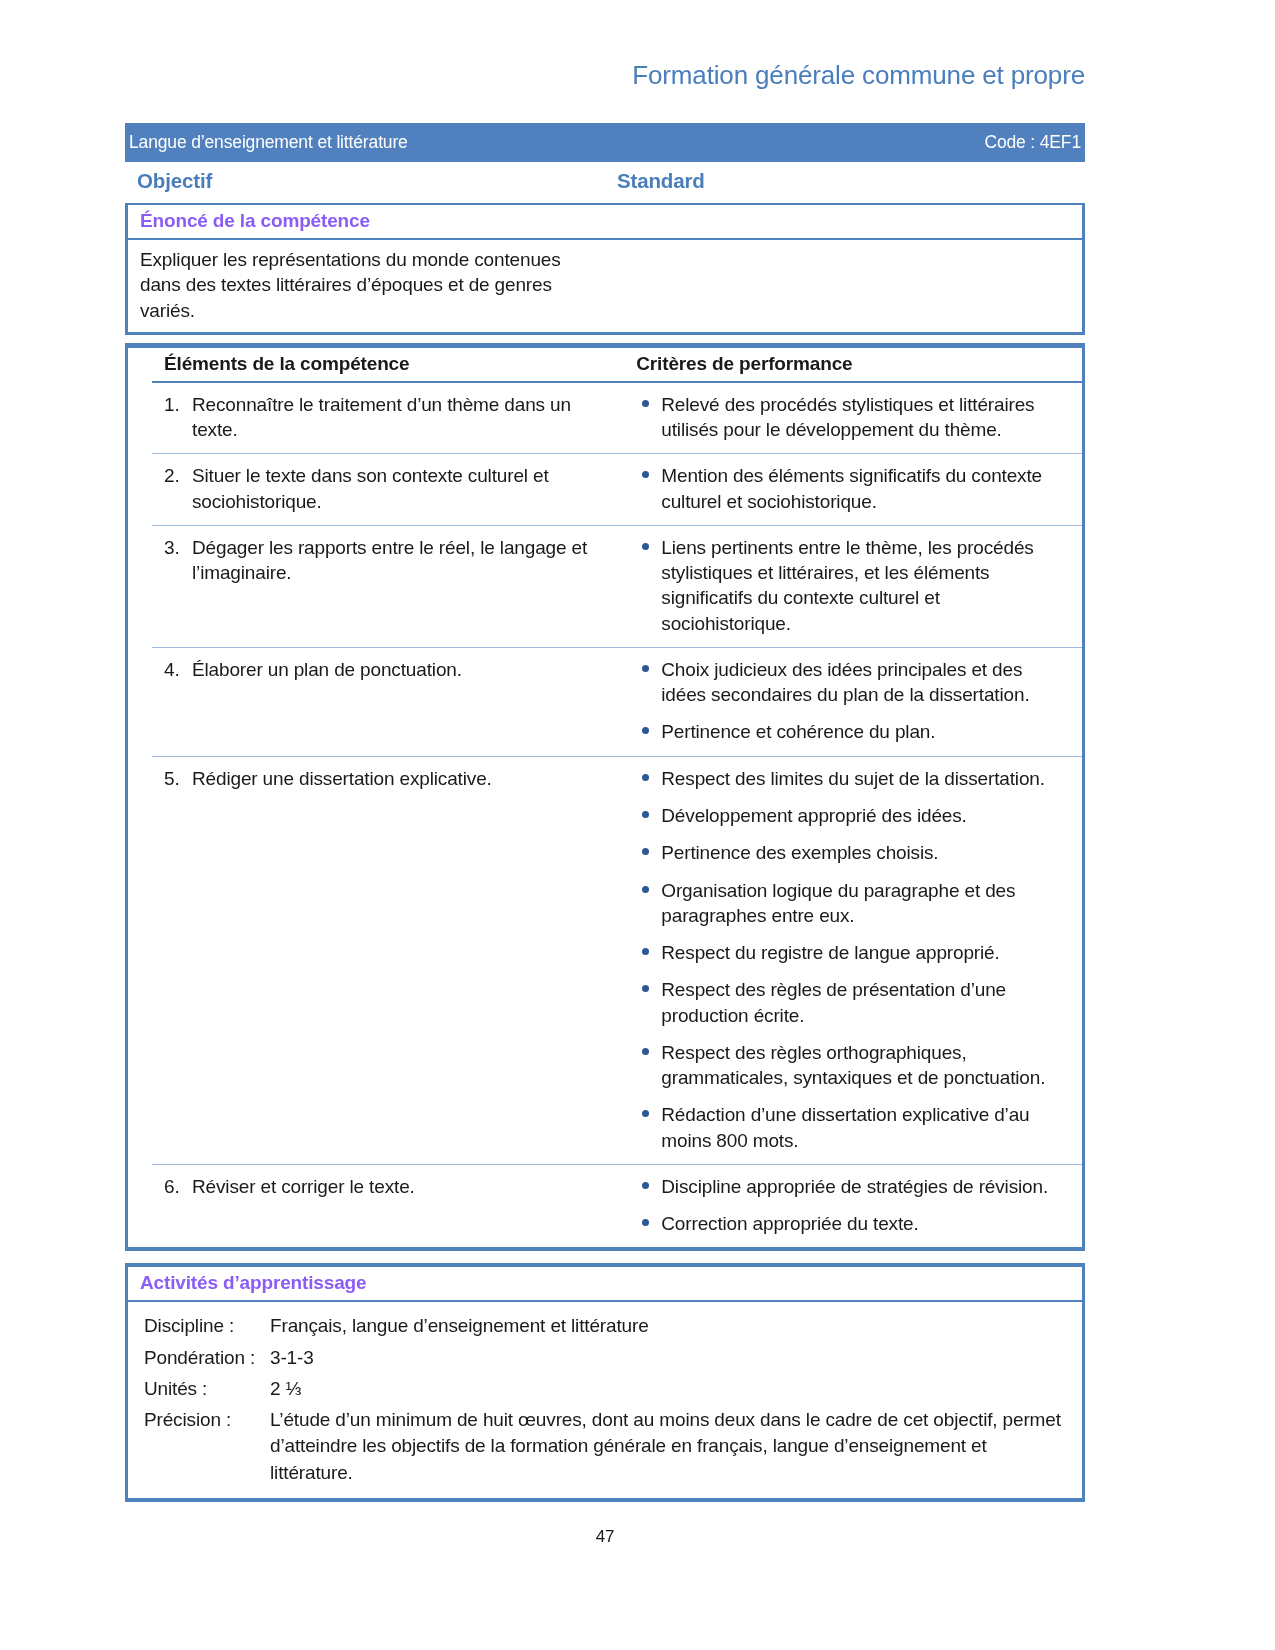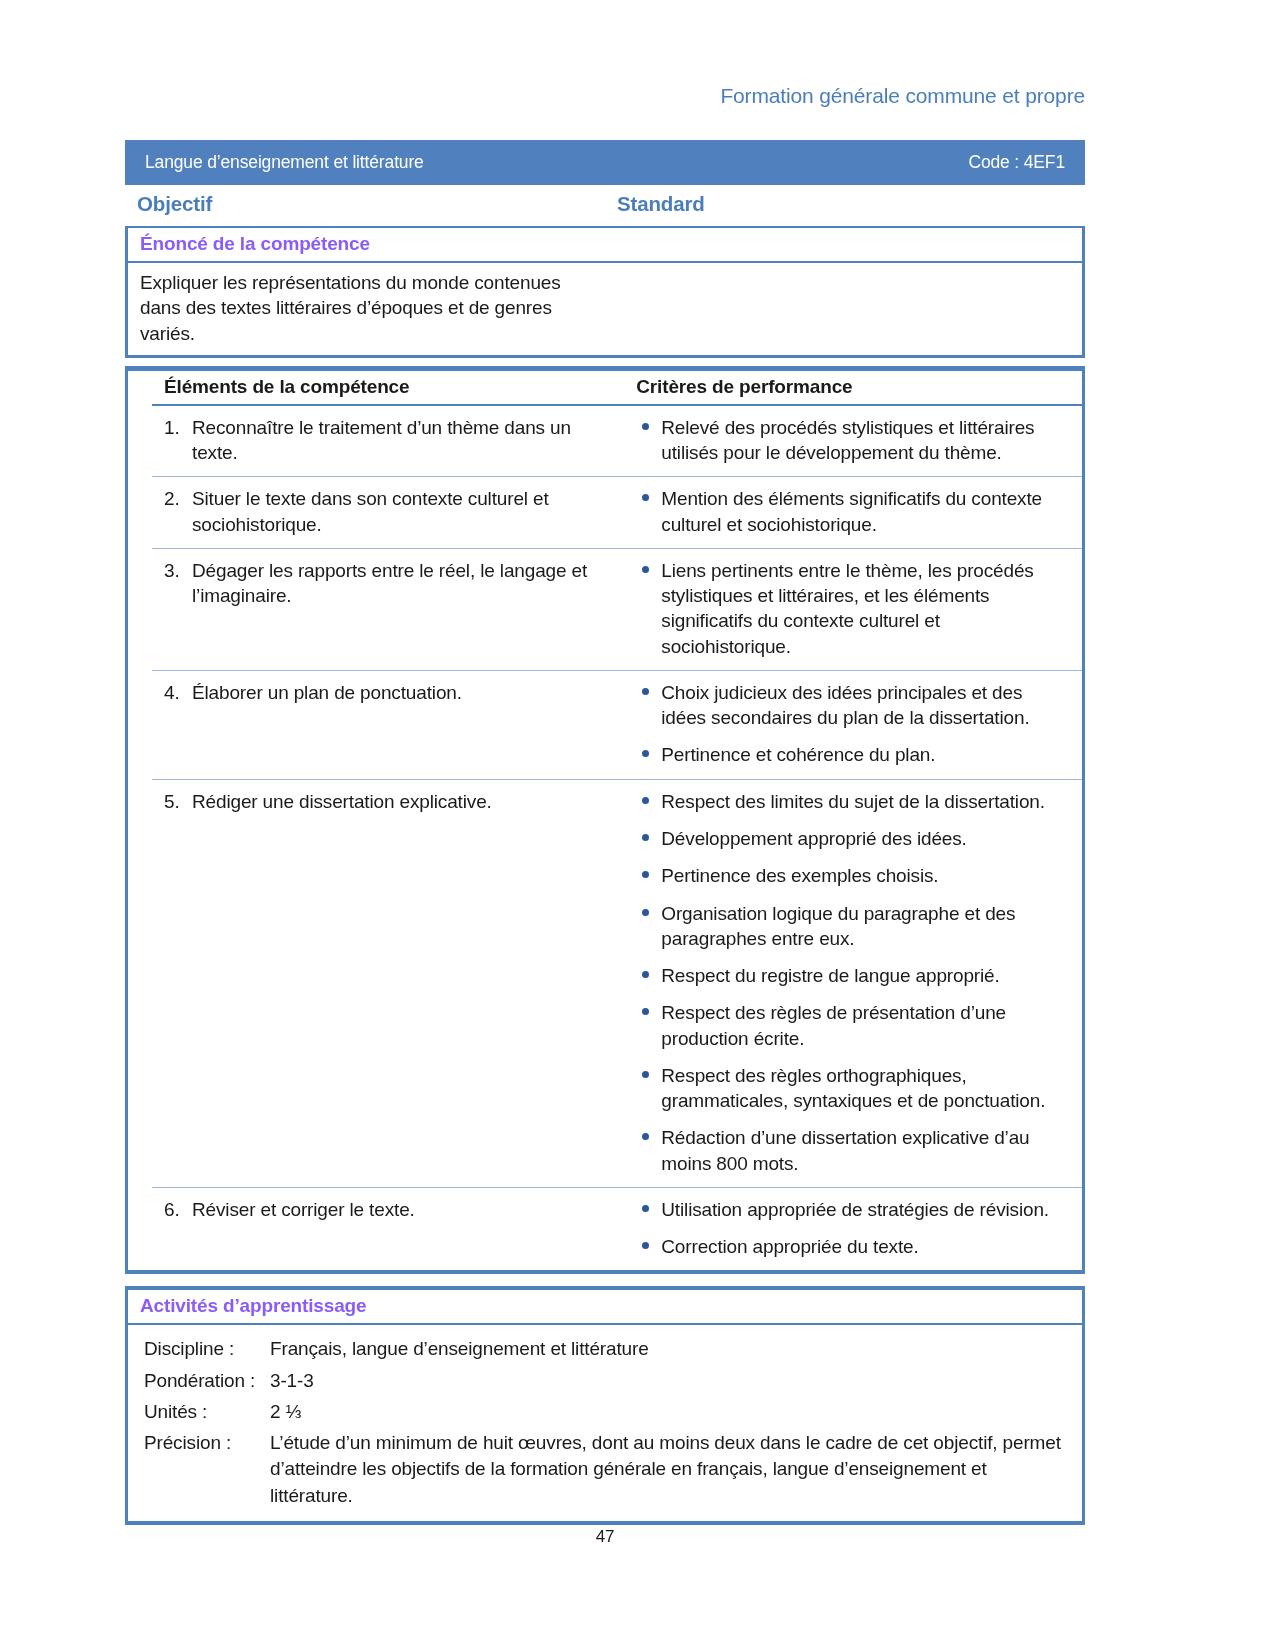--- a/index.html
+++ b/index.html
@@ -7,34 +7,34 @@
     position:relative;
     width:1275px;height:1650px;
     background:#ffffff;
     font-family:"Liberation Sans","DejaVu Sans",sans-serif;
     color:#1a1a1a;
     letter-spacing:-0.15px;
     overflow:hidden;
   }
   .content{position:absolute;left:125px;top:0;width:960px;}
   .running-header{
-    margin-top:84px;
+    margin-top:60px;
     text-align:right;
-    font-size:21px;
+    font-size:26px;
     color:#4a7ebb;
   }
   .banner{
     margin-top:32px;
     background:#5081be;
     color:#ffffff;
-    height:45px;
+    height:39px;
     display:flex;
     align-items:center;
     justify-content:space-between;
-    padding:0 20px;
+    padding:0 4px;
     font-size:17.5px;
     box-sizing:border-box;
   }
   .obj-std{
     margin-top:7px;
     display:flex;
     font-size:20.5px;
     font-weight:bold;
     color:#4a7ebb;
   }
@@ -224,21 +224,21 @@
             </div>
           </div>
           <div class="trow">
             <div class="cell-left">
               <span class="num">6.</span>
               <span class="etext">Réviser et corriger le texte.</span>
             </div>
             <div class="cell-right">
               <div class="crit">
                 <span class="bullet"></span>
-                <span class="ctext">Utilisation appropriée de stratégies de révision.</span>
+                <span class="ctext">Discipline appropriée de stratégies de révision.</span>
               </div>
               <div class="crit">
                 <span class="bullet"></span>
                 <span class="ctext">Correction appropriée du texte.</span>
               </div>
             </div>
           </div>
         </div>
     </div>
 

